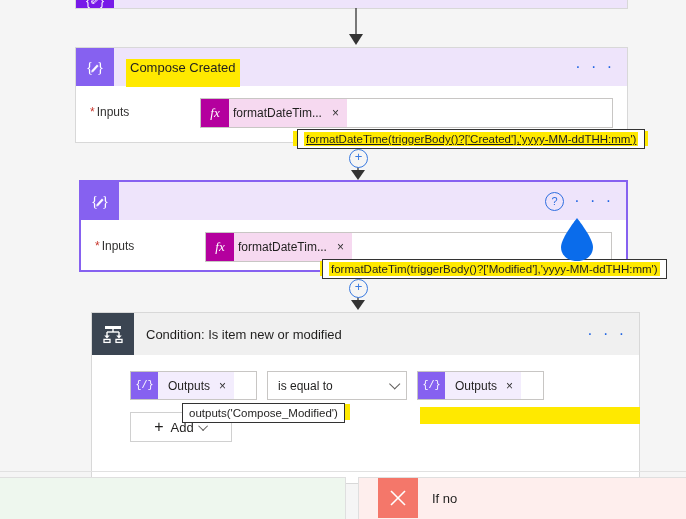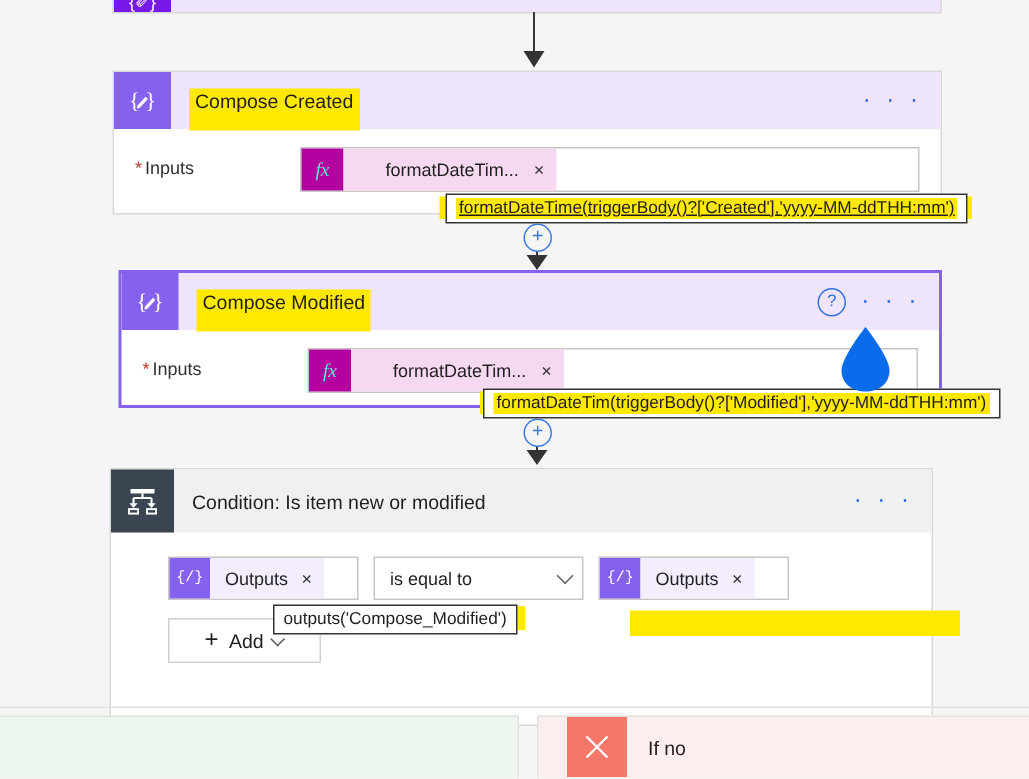--- a/index.html
+++ b/index.html
@@ -107,32 +107,32 @@
   }
   .fx-token {
     display: flex;
     align-items: center;
     height: 28px;
     margin: 0;
   }
   .fx-badge {
     width: 28px; height: 28px;
     background: #b4009e;
-    color: #5eead4;
+    color: #ffffff;
     font-style: italic;
     font-size: 13px;
     font-family: "Liberation Serif", serif;
     display: flex; align-items: center; justify-content: center;
   }
   .fx-text {
     background: #f6d9f0;
     height: 28px;
     display: flex;
     align-items: center;
-    padding: 0 8px 0 28px;
+    padding: 0 8px 0 4px;
     font-size: 12px;
     color: #201f1e;
     white-space: nowrap;
   }
   .fx-text .x { margin-left: 10px; color: #333; font-size: 12px; cursor: pointer; }
 
   
   .tooltip {
     position: absolute;
     background: #ffffff;
@@ -361,23 +361,20 @@
 
   <div class="card" style="left:79px; top:180px; width:549px; height:92px; border:2px solid #8661f0;">
     <div class="card-header compose">
       <div class="op-icon compose">
         <svg width="22" height="20" viewBox="0 0 22 20">
           <text x="11" y="15" font-size="15" fill="#ffffff" text-anchor="middle" font-family="Liberation Serif, serif">{ }</text>
           <path d="M7.5 13.5 L13 7.5 L14.6 9 L9.1 15 Z" fill="#ffffff" opacity="0.95"></path>
           <path d="M7.3 15.4 L7.6 13.4 L9.3 15 Z" fill="#ffffff"></path>
         </svg>
       </div>
-      <div class="card-title">
-        <span class="hl">Compose Modified</span>
-      </div>
       <div class="header-actions">
         <div class="q-icon">?</div>
         <div class="ellipsis">· · ·</div>
       </div>
     </div>
     <div class="card-body">
       <div class="inputs-row">
         <div class="req-label">
           <span class="star">*</span><span>Inputs</span>
         </div>
@@ -403,21 +400,21 @@
   <div class="tooltip" style="left:322px; top:259px;">
     <span class="hl2">formatDateTim(triggerBody()?['Modified'],'yyyy-MM-ddTHH:mm')</span>
   </div>
 
   <div class="plus-btn" style="left:349px; top:279px;">+</div>
   <svg class="connector" style="left:347px; top:293px;" width="22" height="18" viewBox="0 0 22 18">
     <line x1="11" y1="0" x2="11" y2="9" stroke="#333" stroke-width="1.3"></line>
     <polygon points="4,7 18,7 11,17" fill="#333"></polygon>
   </svg>
 
-  <div class="card" style="left:73px; top:312px; width:549px; height:172px;">
+  <div class="card" style="left:91px; top:312px; width:549px; height:172px;">
     <div class="card-header condition" style="height:42px;">
       <div class="op-icon condition" style="width:42px; flex:0 0 42px; height:42px;">
         <svg width="24" height="22" viewBox="0 0 24 22">
           <rect x="4" y="3" width="16" height="3" fill="#ffffff"></rect>
           <line x1="12" y1="6" x2="12" y2="9" stroke="#ffffff" stroke-width="1.4"></line>
           <line x1="6" y1="9" x2="18" y2="9" stroke="#ffffff" stroke-width="1.4"></line>
           <line x1="6" y1="9" x2="6" y2="13" stroke="#ffffff" stroke-width="1.4"></line>
           <line x1="18" y1="9" x2="18" y2="13" stroke="#ffffff" stroke-width="1.4"></line>
           <polygon points="3.2,12.5 8.8,12.5 6,15.6" fill="#ffffff"></polygon>
           <polygon points="15.2,12.5 20.8,12.5 18,15.6" fill="#ffffff"></polygon>

